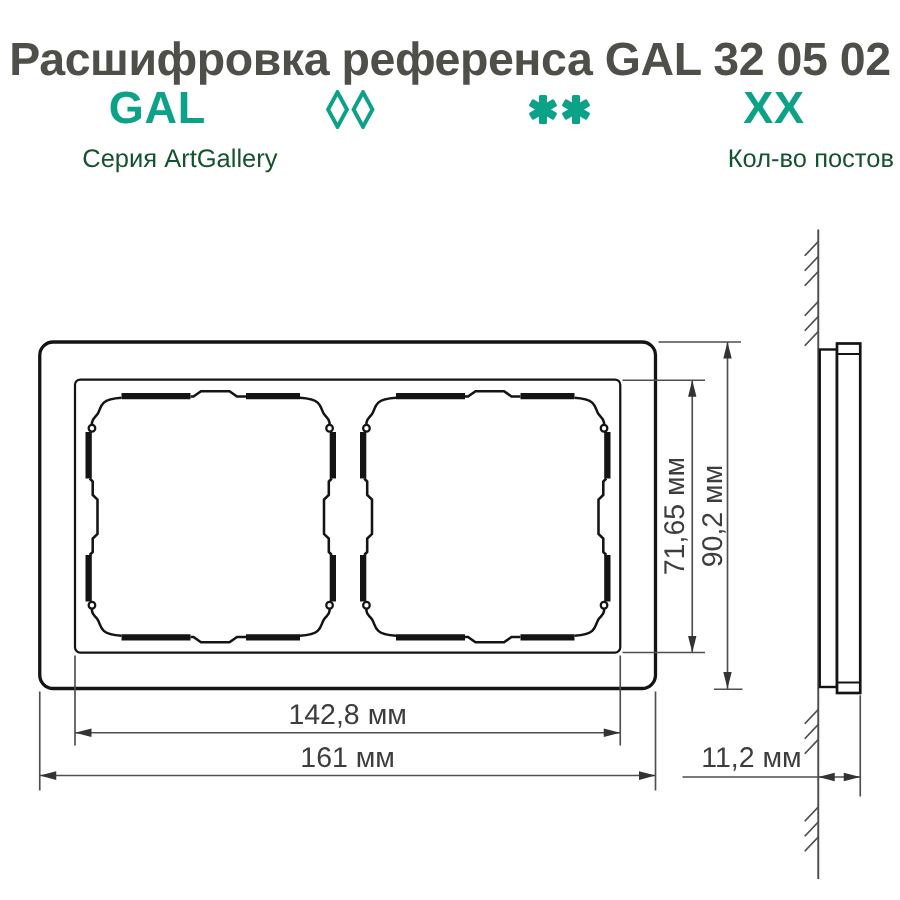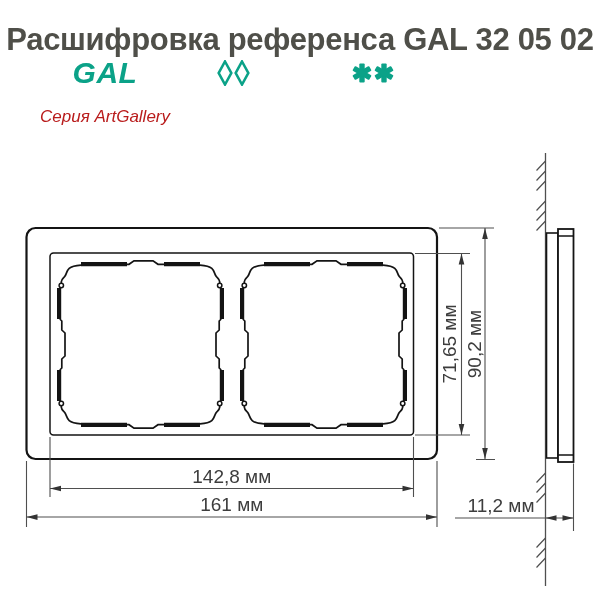--- a/index.html
+++ b/index.html
@@ -6,27 +6,27 @@
   html,body { background:#ffffff; }
   #screen {
     position:relative; width:600px; height:600px; background:#ffffff;
     font-family:"Liberation Sans","DejaVu Sans",sans-serif; overflow:hidden;
   }
   .page-title {
     position:absolute; top:22px; left:0; width:600px; text-align:center;
     font-size:31px; font-weight:bold; color:#4f4f49; letter-spacing:-0.3px;
     white-space:nowrap;
   }
-  .legend-col { position:absolute; top:56px; text-align:center;font-style:italic; }
+  .legend-col { position:absolute; top:56px; text-align:right; }
   .legend-col .code-row {
     height:34px; display:flex; align-items:center; justify-content:center;
     font-size:30px; font-weight:bold; color:#0ba288; letter-spacing:0.5px;
   }
   .legend-col .code-label {
-    margin-top:17px; font-size:17px; color:#b91c1c; line-height:20px; white-space:nowrap;
+    margin-top:6px; font-size:17px; color:#14532d; line-height:20px; white-space:nowrap;
   }
   #col-series { left:25px;  width:160px; }
   #col-material { left:167px; width:140px; }
   #col-color { left:303px; width:140px; }
   #col-posts { left:436px; width:160px; }
   svg.drawing { position:absolute; top:0; left:0; }
   .dim-text { font-size:19px; fill:#3d3d3d; }
 </style>
 </head>
 <body>
@@ -61,20 +61,24 @@
           <g transform="translate(33,11)">
             <rect x="-2.7" y="-9.6" width="5.4" height="19.2" rx="1"></rect>
             <rect x="-2.7" y="-9.6" width="5.4" height="19.2" rx="1" transform="rotate(60)"></rect>
             <rect x="-2.7" y="-9.6" width="5.4" height="19.2" rx="1" transform="rotate(120)"></rect>
           </g>
         </g>
       </svg>
     </div>
   </div>
 
+  <div class="legend-col" id="col-posts">
+    <div class="code-row">XX</div>
+    <div class="code-label">Кол-во постов</div>
+  </div>
 
   <svg class="drawing" width="600" height="600" viewBox="0 0 600 600">
     <defs>
 
       <g id="aperture" stroke="#141414" fill="none">
         <path stroke-width="4.2" d="M24,2.1 H70 M107,2.1 H143 M24,162.9 H70 M107,162.9 H143
                                      M2.1,26 V57 M2.1,108 V139 M164.9,26 V57 M164.9,108 V139"></path>
         <path stroke-width="1.7" d="M70,2.3 H72 L77,-1.2 H96 L101,2.3 H107
                                      M70,162.7 H72 L77,166.2 H96 L101,162.7 H107
                                      M2.8,57 L4.8,59 V68 L8,71 V94 L4.8,97 V106 L2.8,108

